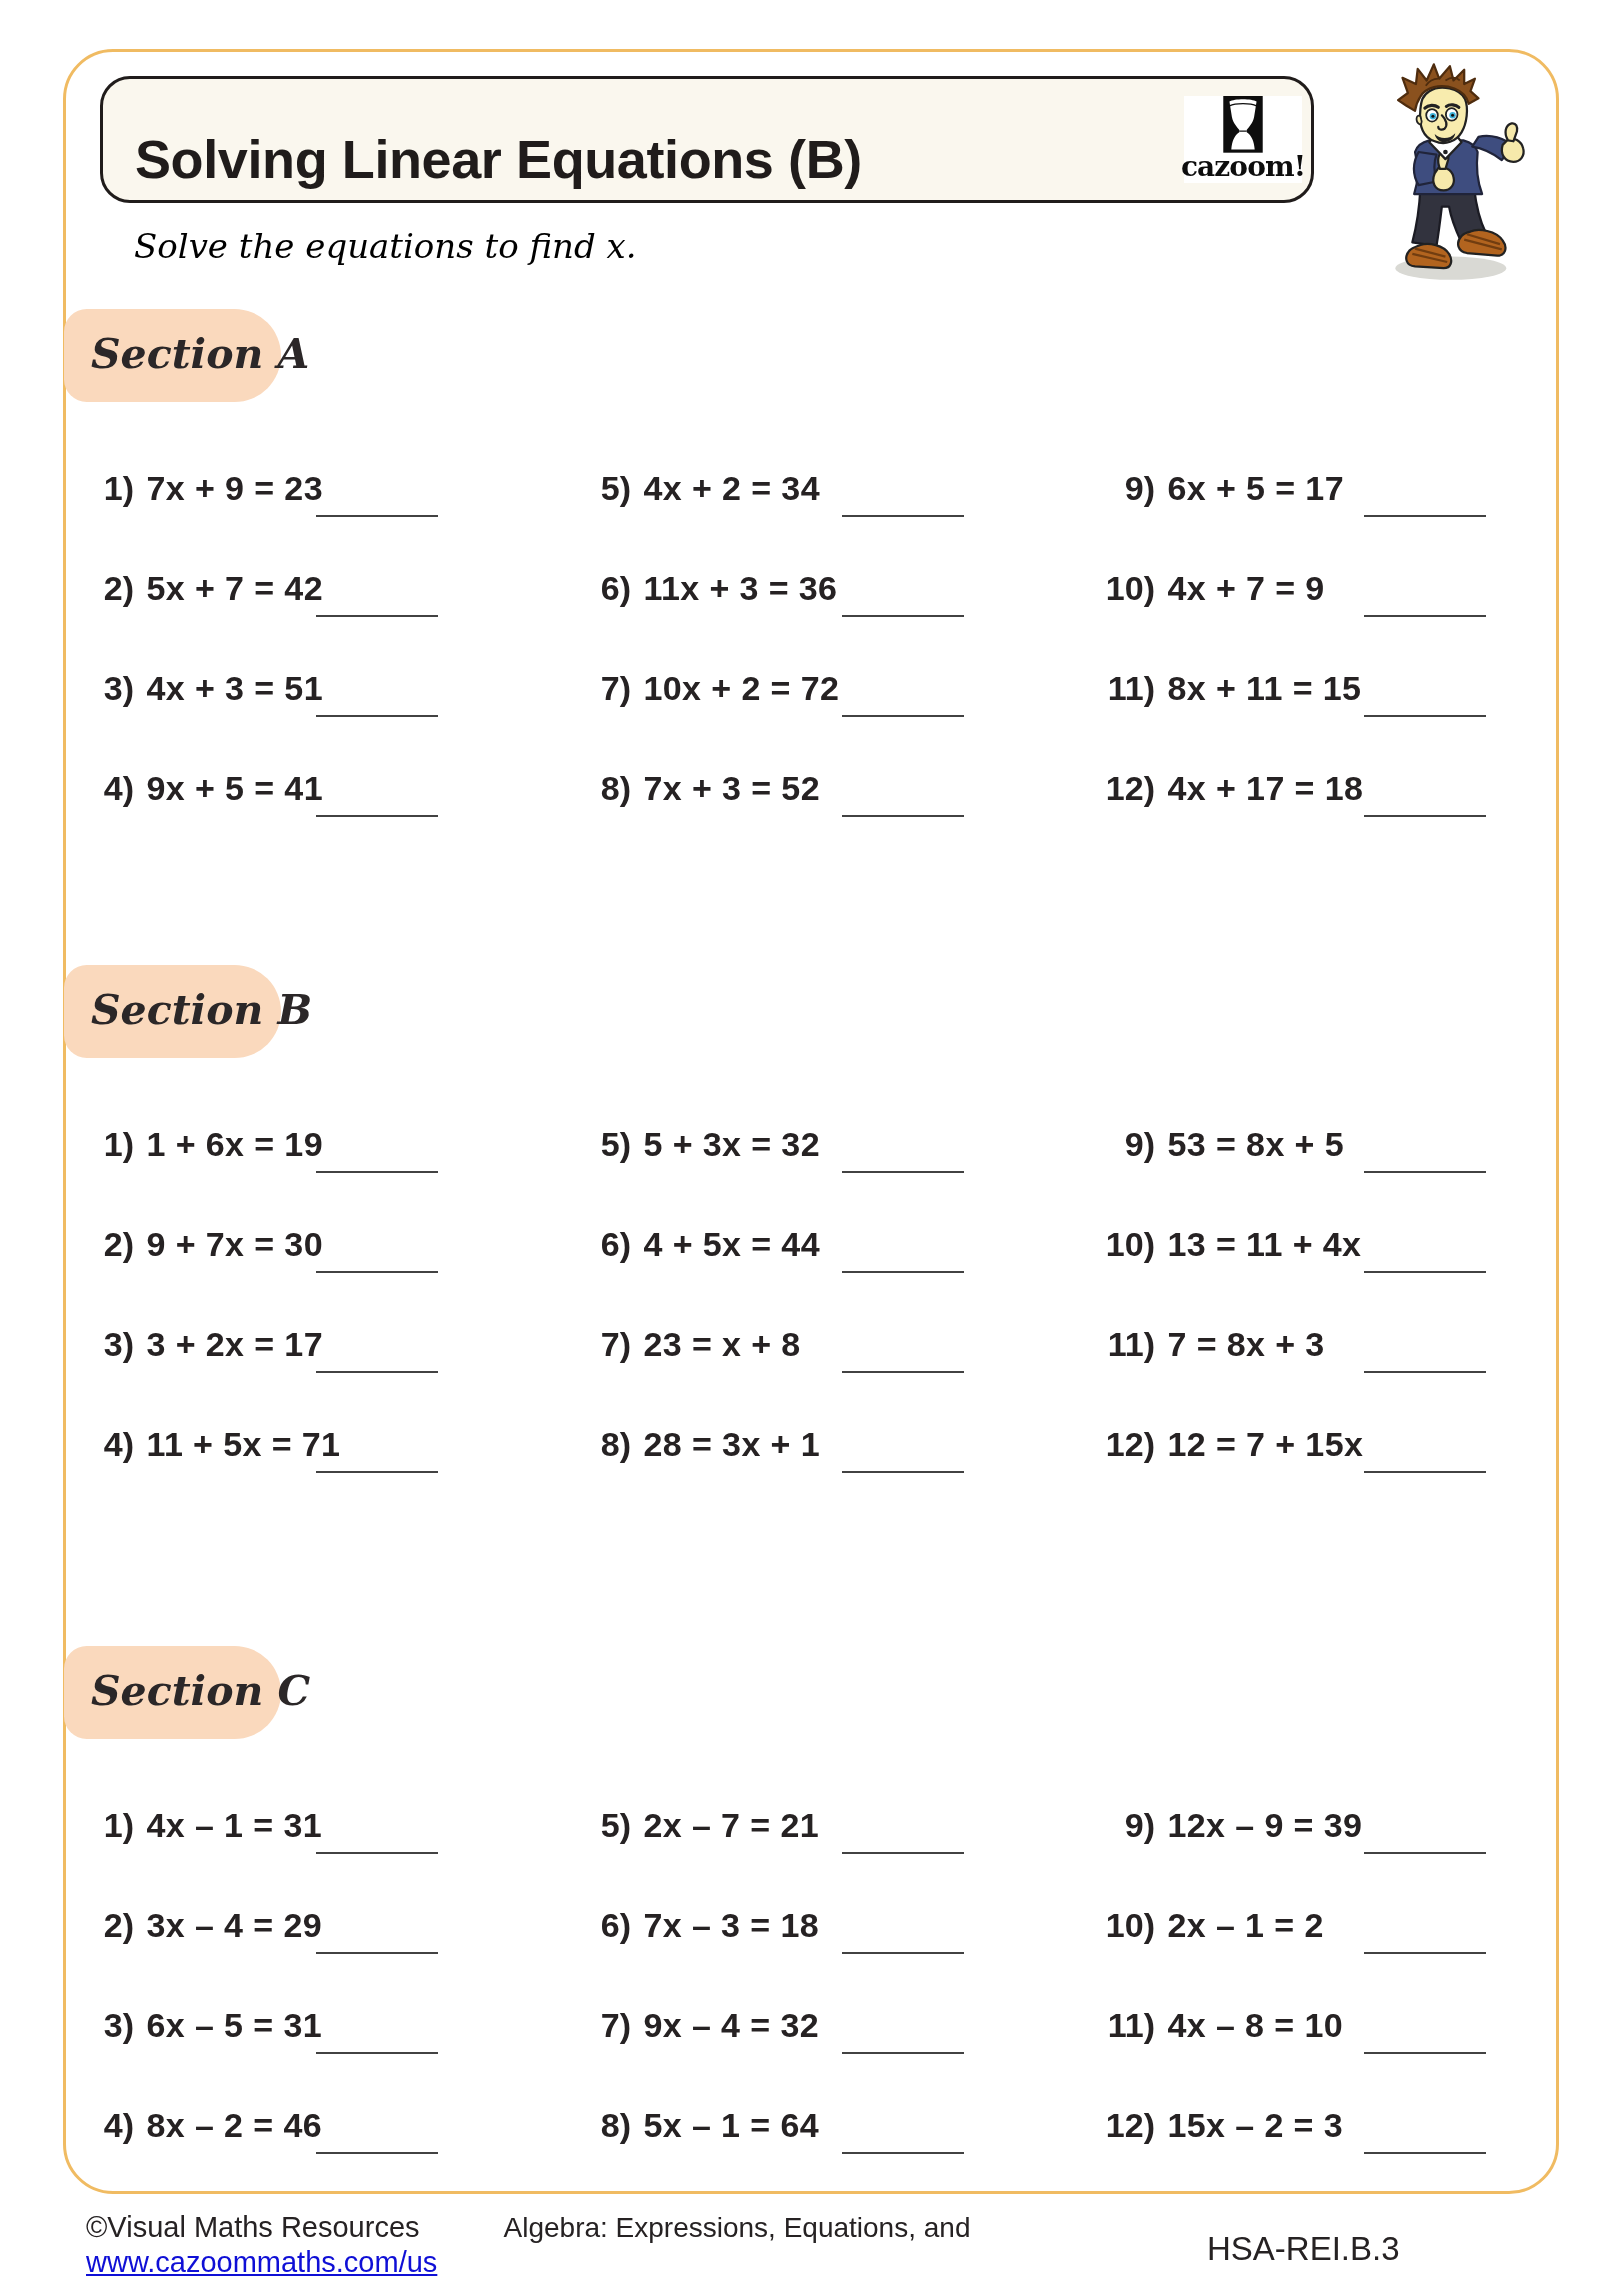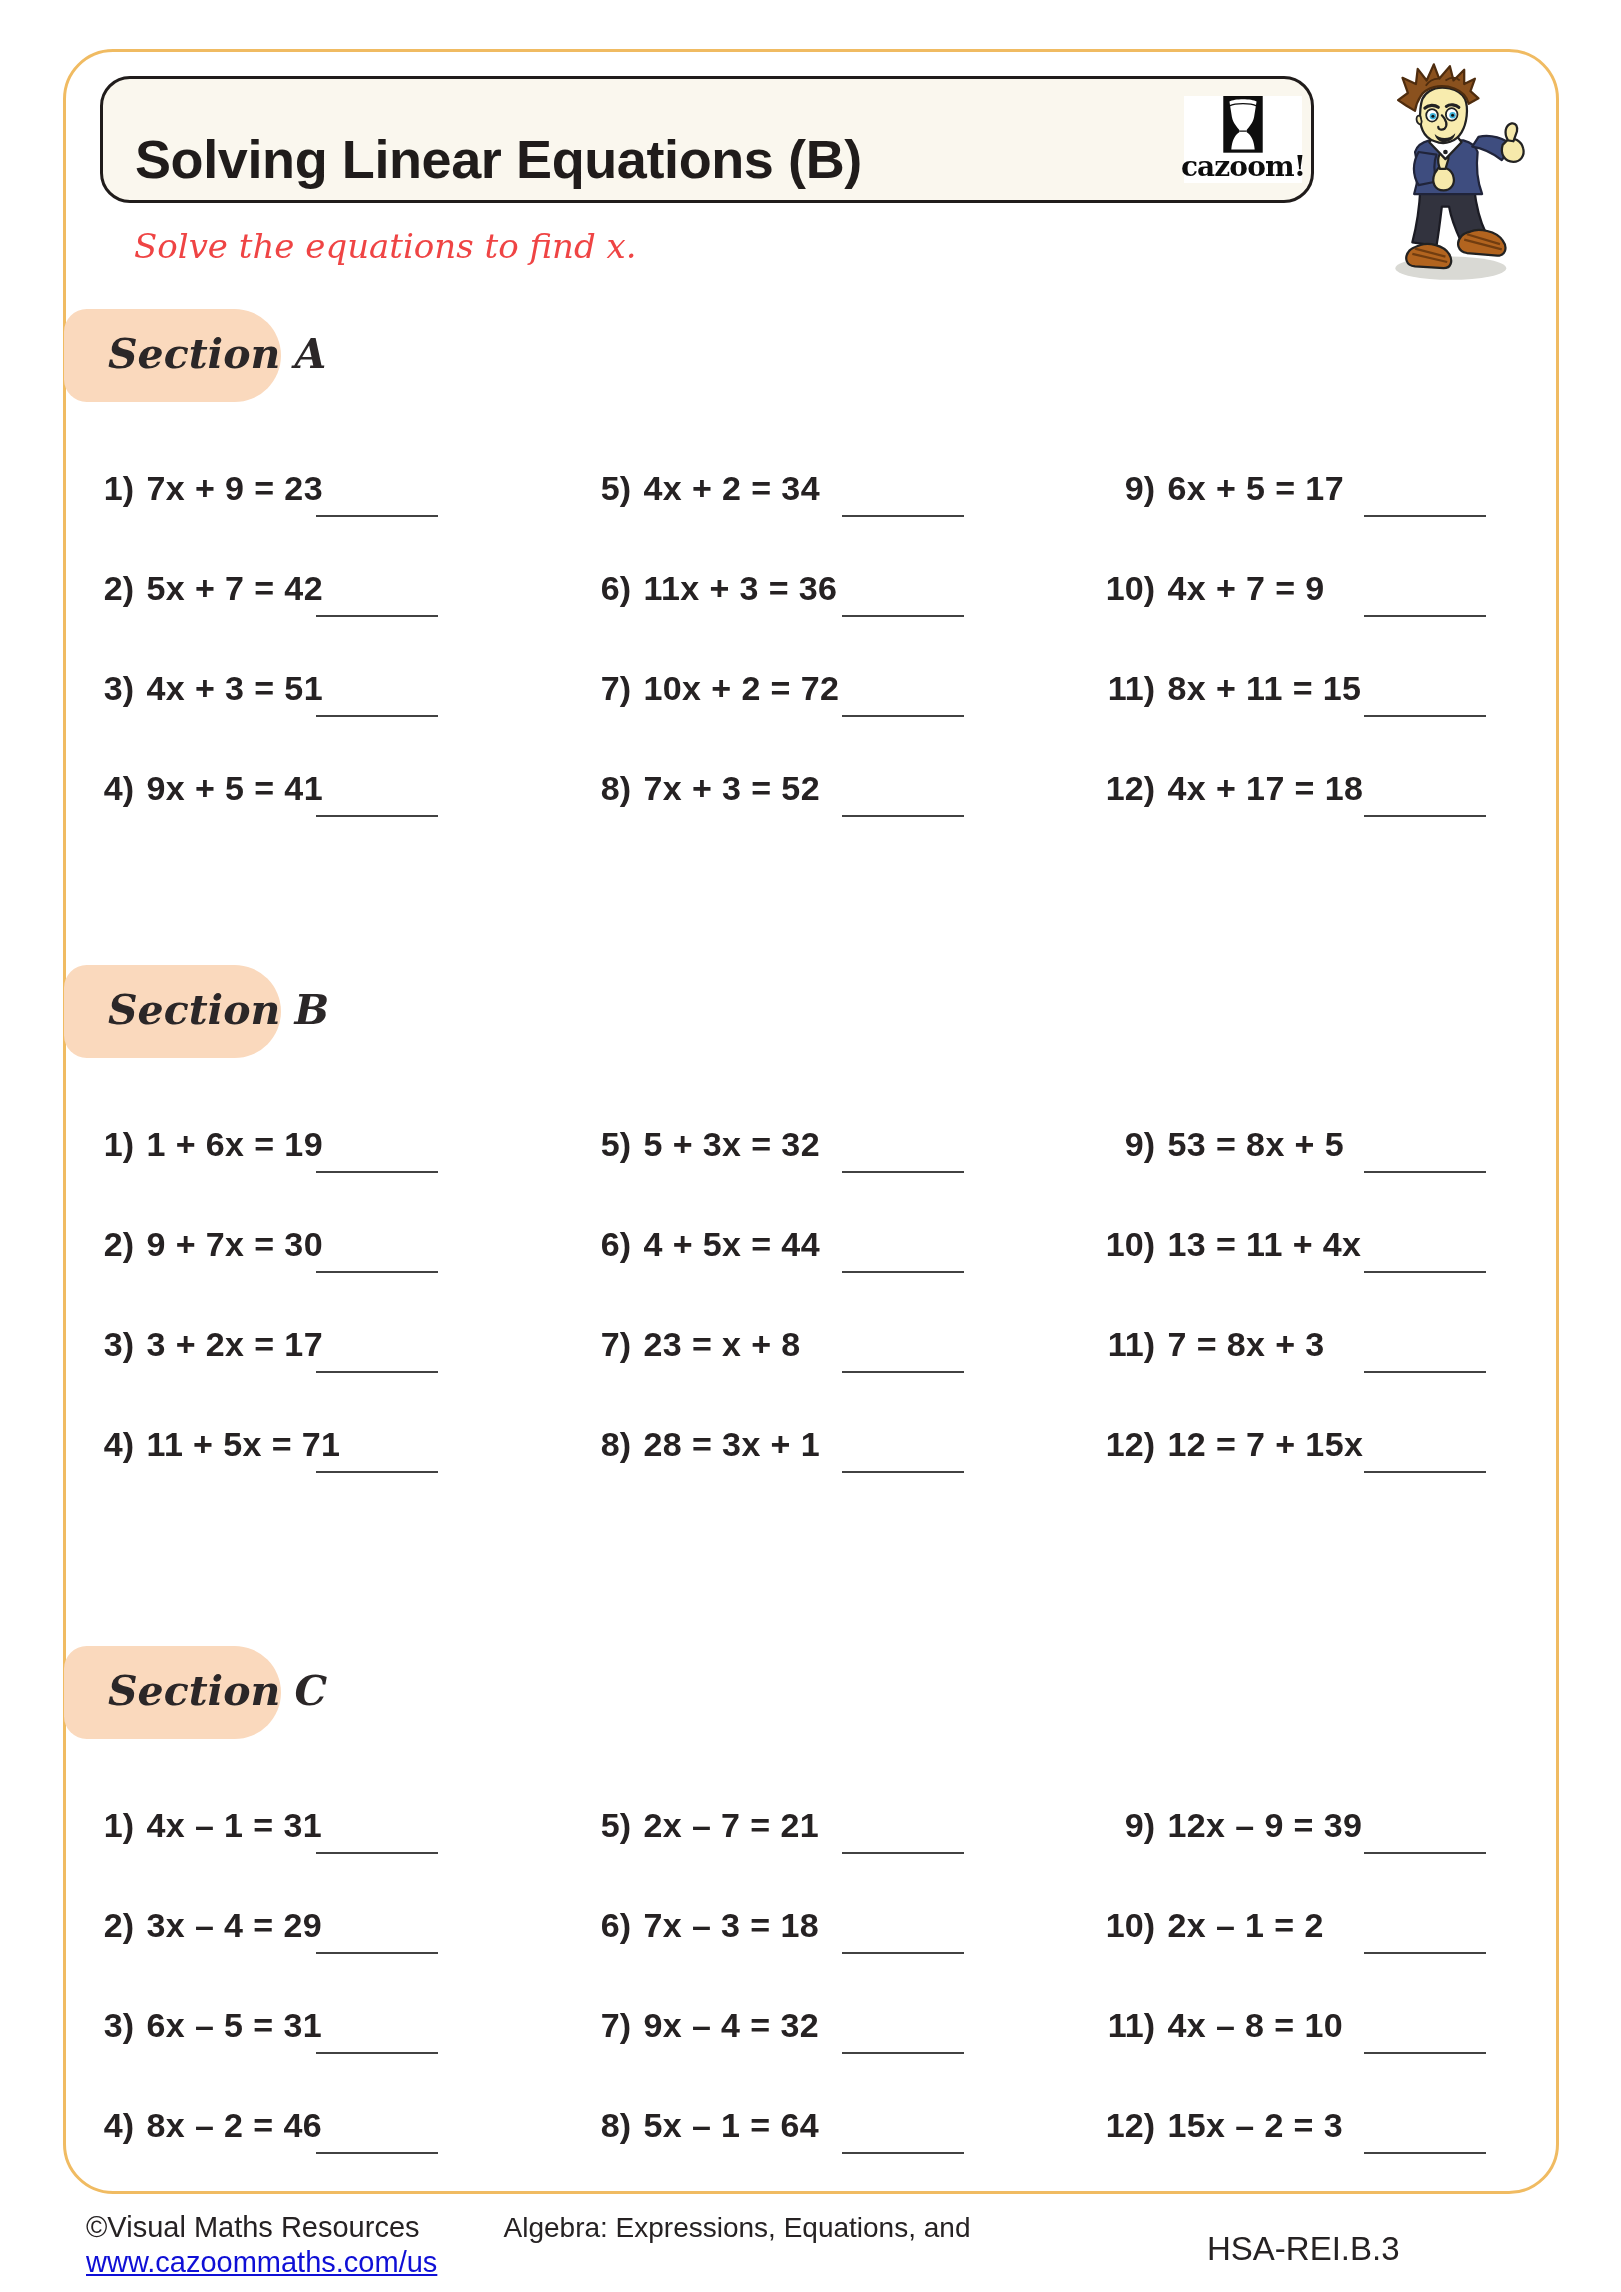--- a/index.html
+++ b/index.html
@@ -19,31 +19,31 @@
   .title-box h1 { font-size:54px; font-weight:bold; letter-spacing:-0.4px; color:#201c1b;
                   font-family:"Liberation Sans", sans-serif; white-space:nowrap;margin-top:38px; }
   .logo-block { width:118px; height:87px; background:#ffffff; display:flex;
                 flex-direction:column; align-items:center; justify-content:center; }
   .logo-drum { width:56px; height:77px; }
   .logo-text { font-family:"DejaVu Serif", serif; font-weight:bold; font-size:28px;
                letter-spacing:-0.9px; color:#0d0d0d; margin-top:-2.7px; }
 
   
   .instruction { position:absolute; left:134px; top:226px; font-family:"DejaVu Serif", serif;
-                 font-style:italic; font-size:34px; color:#ef4444; }
+                 font-style:italic; font-size:34px; color:#000000; }
 
   
   .section { position:absolute; left:0; width:1622px; }
   .section.s-a { top:309px; }
   .section.s-b { top:965px; }
   .section.s-c { top:1646px; }
   .pill { position:absolute; left:64px; top:0; width:217px; height:93px;
           background:#fad9bd; border-radius:23px 47px 47px 23px; }
   .pill span { display:block; font-family:"DejaVu Serif", serif; font-weight:bold;
-               font-style:italic; font-size:41px; line-height:91px; padding-left:44px;
+               font-style:italic; font-size:41px; line-height:91px; padding-left:27px;
                color:#2b2728; white-space:nowrap;text-align:right; }
   .grid { position:absolute; left:77px; top:154px; display:grid;
           grid-template-columns:497px 524px 448px; grid-auto-rows:100px; }
   .cell { position:relative; height:50px; display:flex; align-items:center; }
   .pnum { width:57px; text-align:right; margin-right:12.5px; font-size:34px; font-weight:bold;
           white-space:nowrap; }
   .peq  { font-size:34px; font-weight:bold; white-space:pre; letter-spacing:0.4px; }
   .ansline { position:absolute; top:52px; width:122px; height:0;
              border-top:2.7px solid #424242; }
   .cell.c0 .ansline { left:239px; }

